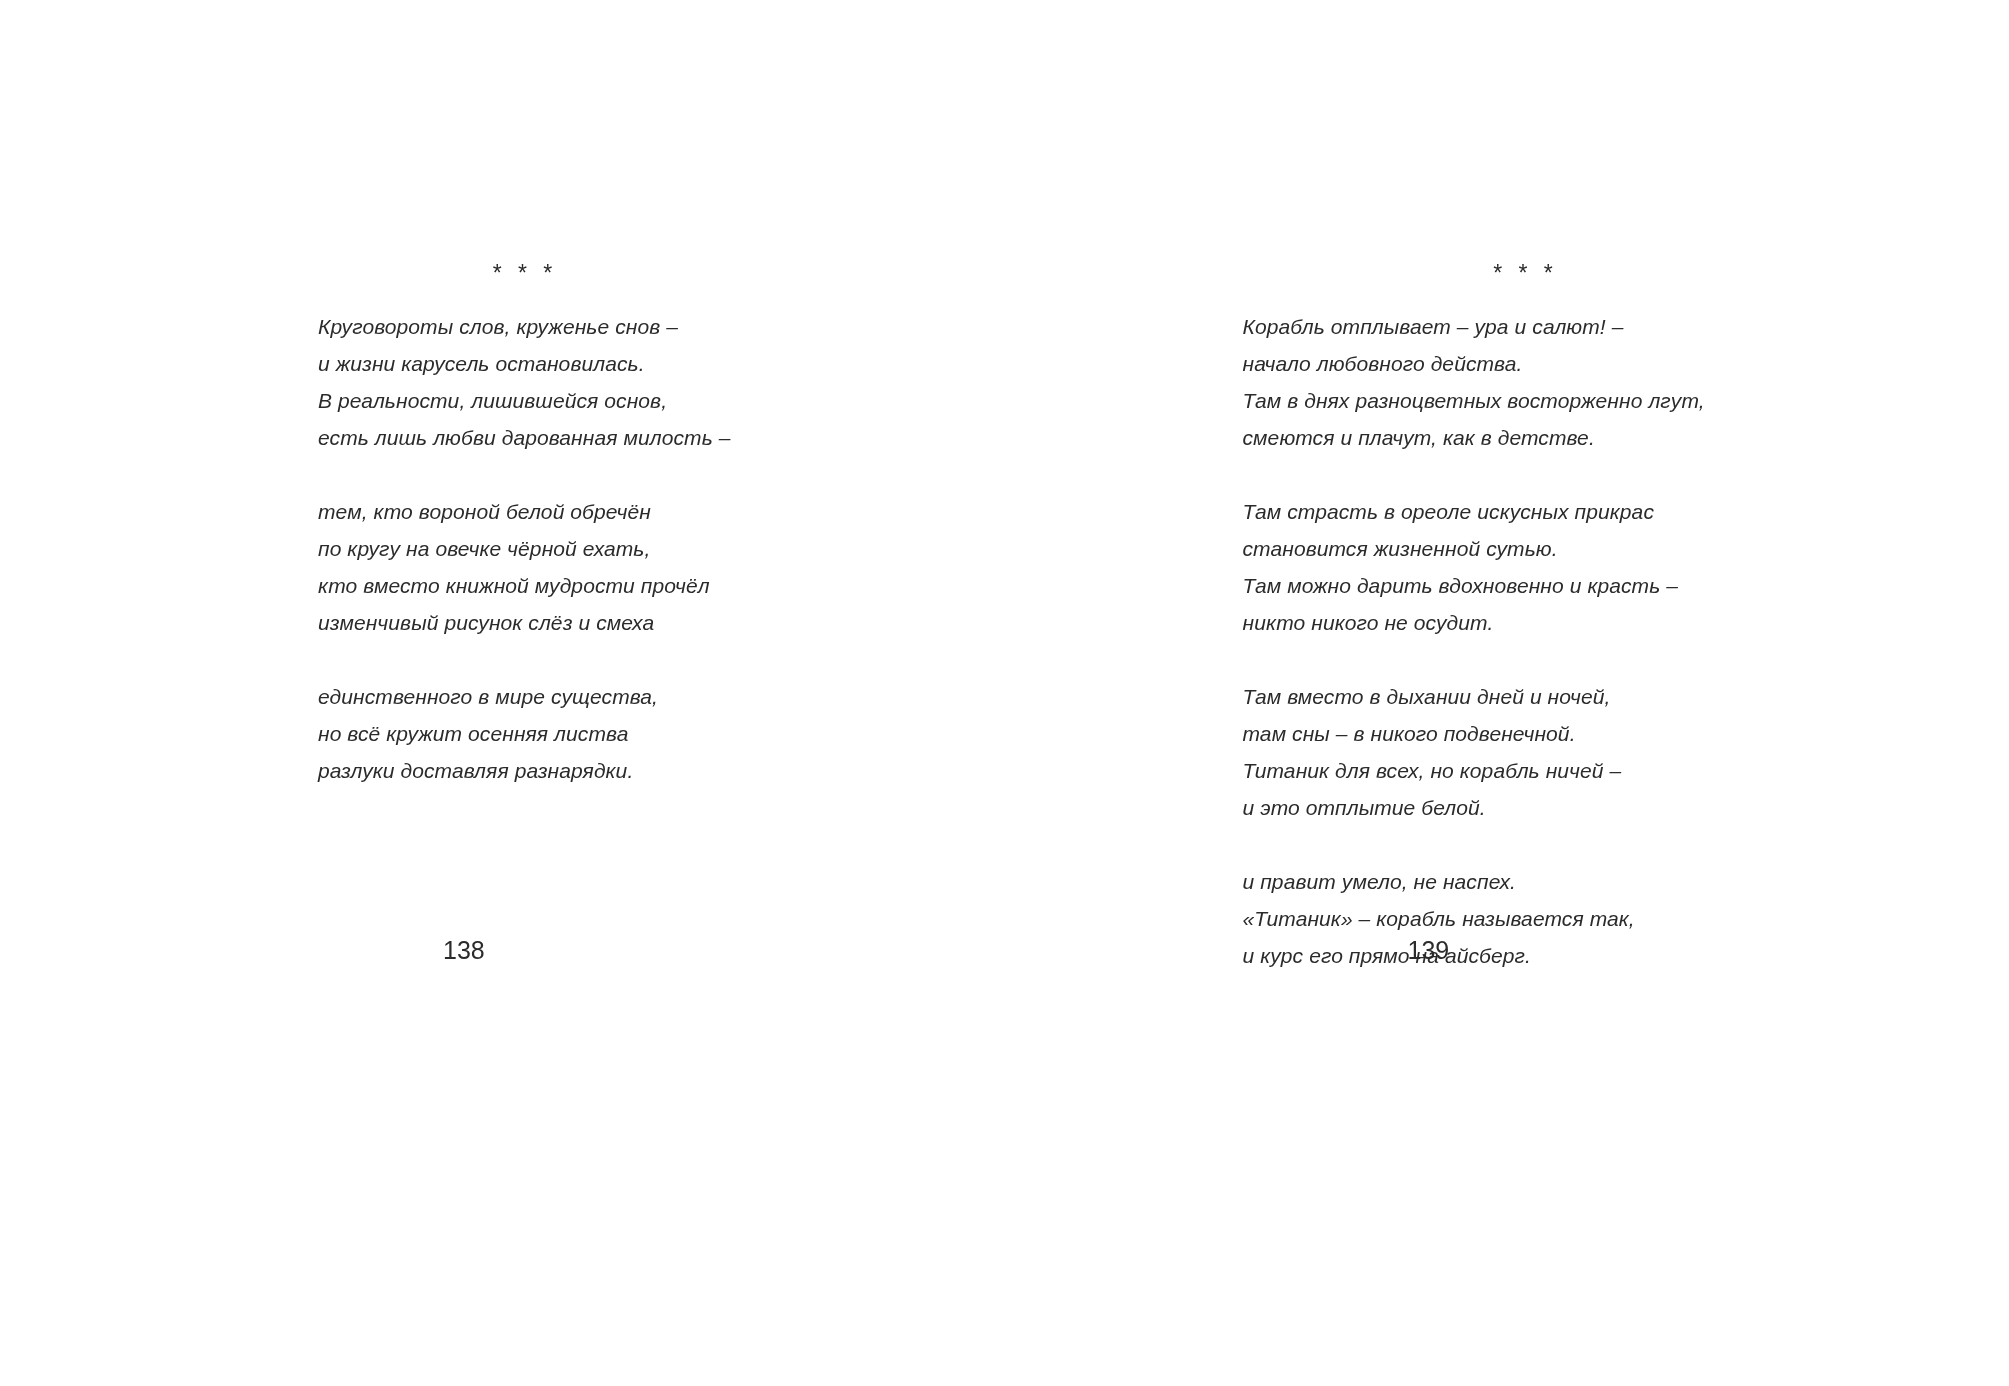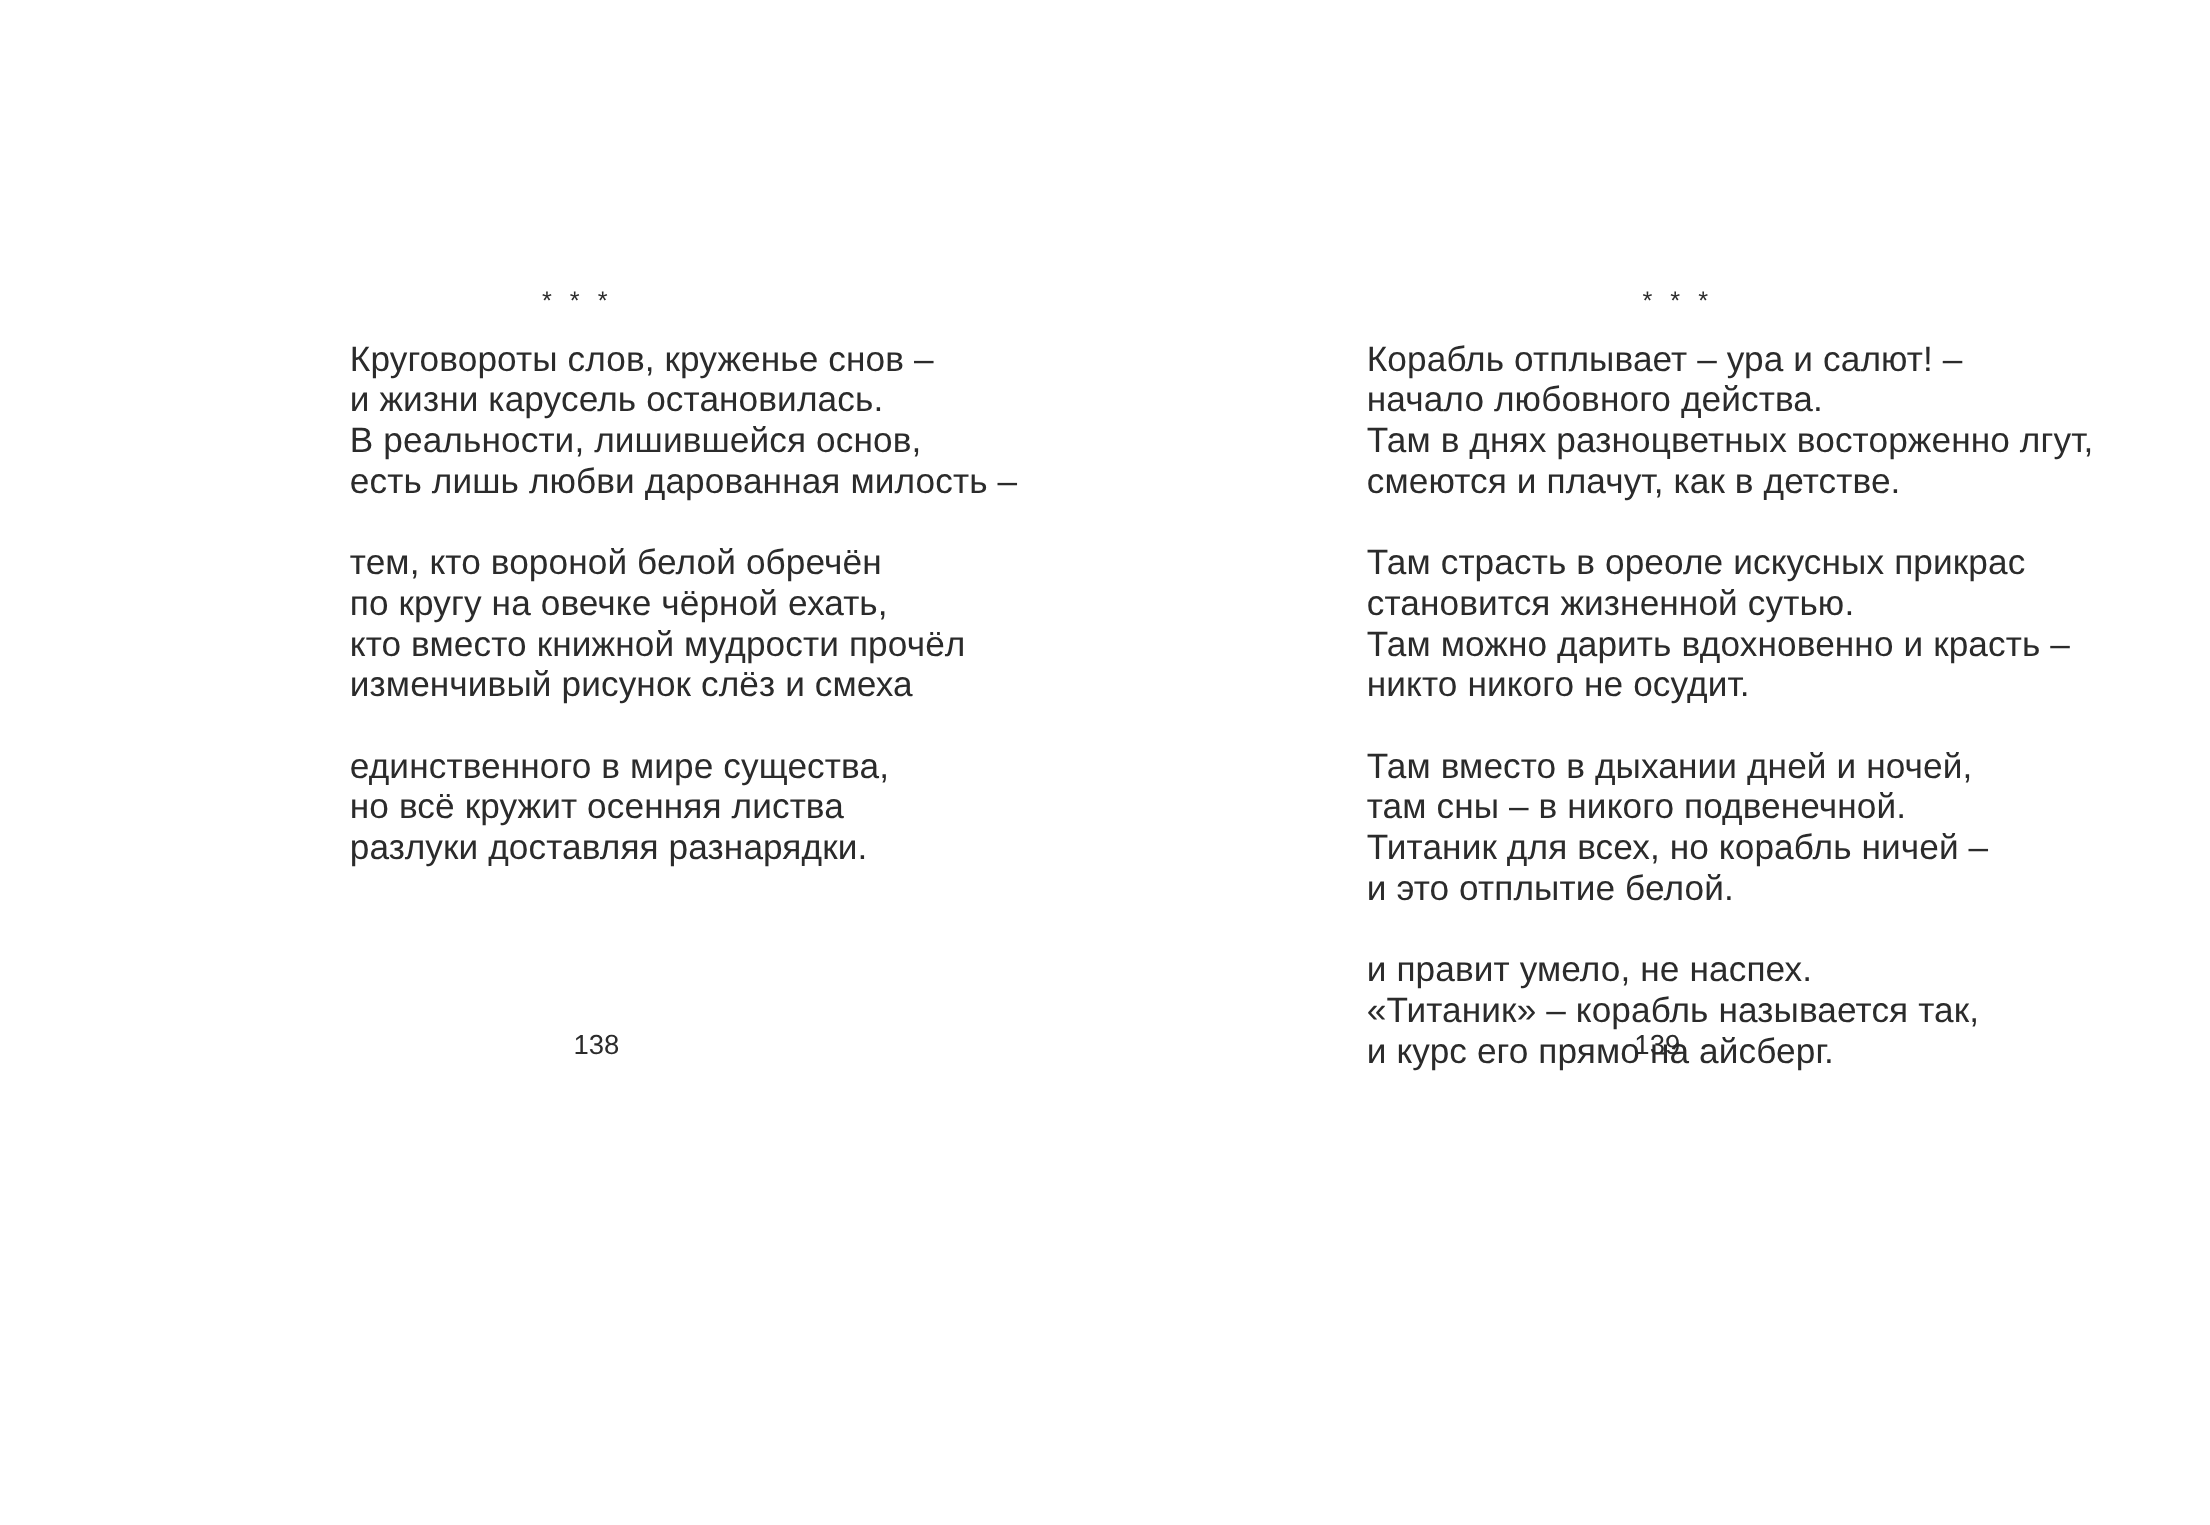--- a/index.html
+++ b/index.html
@@ -61,33 +61,34 @@
     margin-left: 118px;
   }
 
   .stanza {
     margin: 0 0 37px 0;
   }
   .stanza:last-child {
     margin-bottom: 0;
   }
   .line {
-    font-size: 32px;
+    font-size: 21px;
     line-height: 37px;
     white-space: pre;
     letter-spacing: 0.1px;
+    font-style: italic;
   }
 
   .folio {
     position: absolute;
     top: 938px;
     font-size: 25px;
     line-height: 1;
     color: #2b2b2b;
-    text-align: right;
+    text-align: left;
     width: 120px;
   }
   .page-left .folio { left: 443px; }
   .page-right .folio { left: 403px; }
 </style>
 </head>
 <body>
 
 <div class="spread">
 

